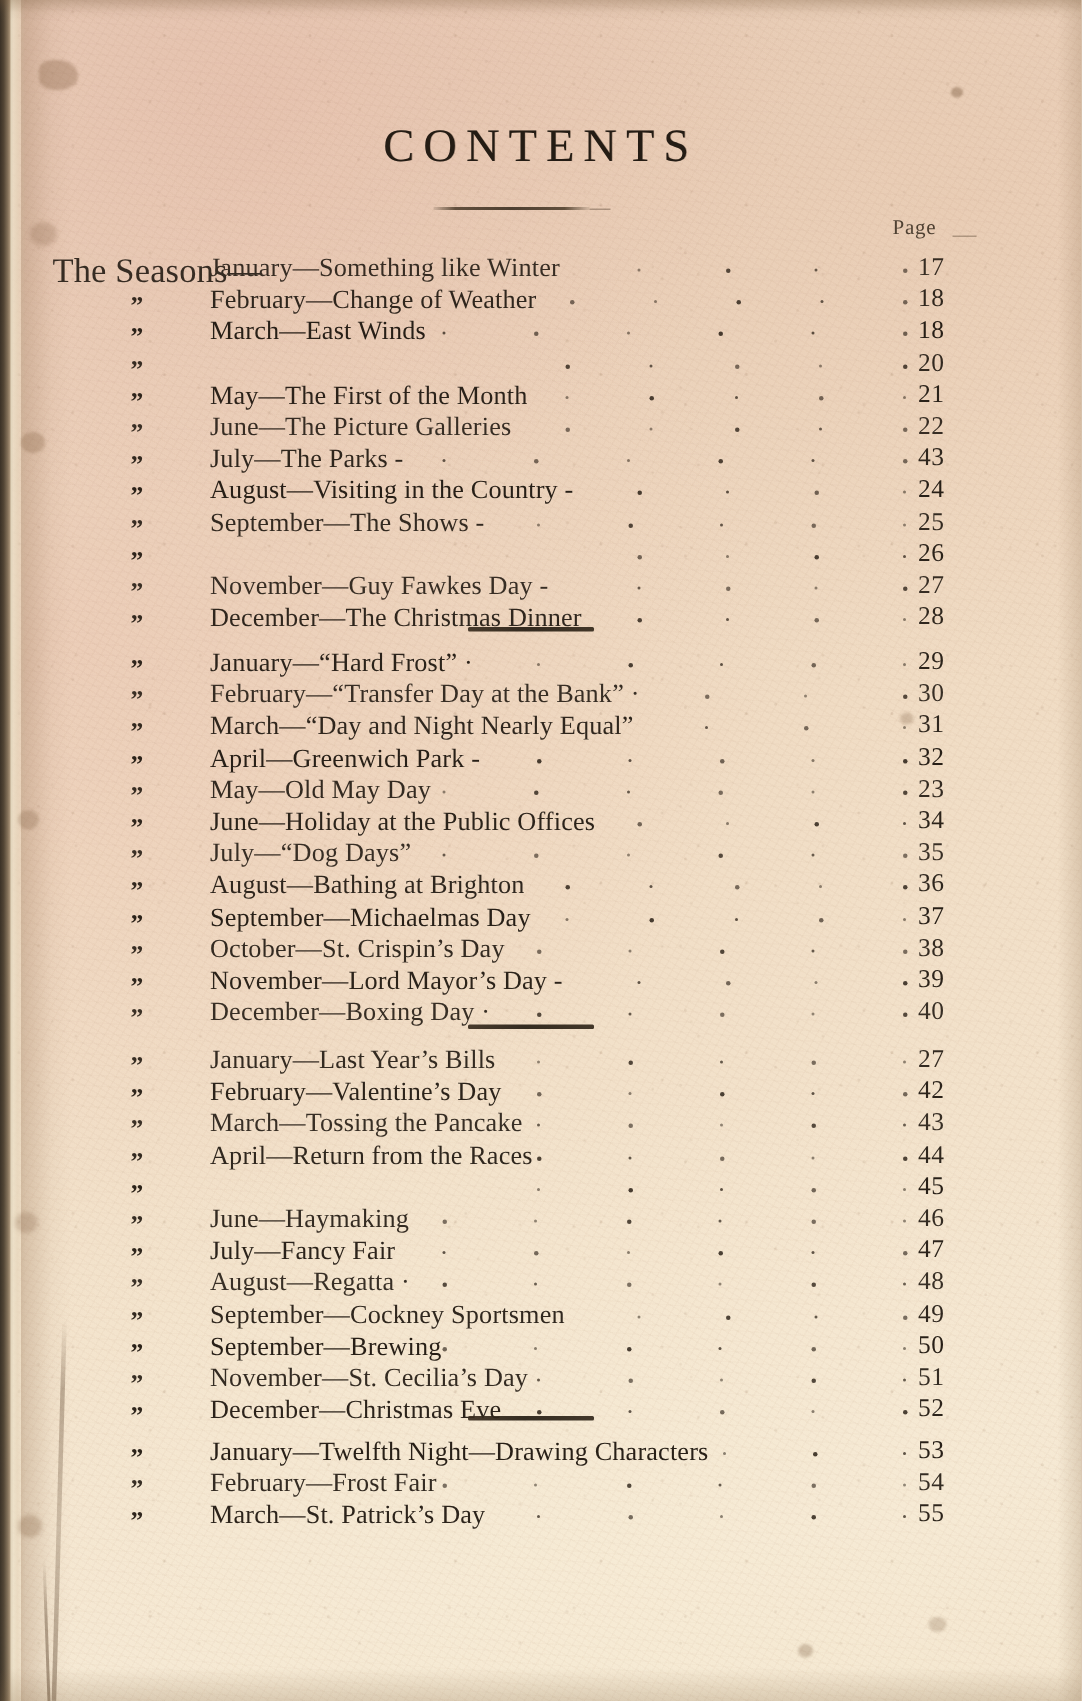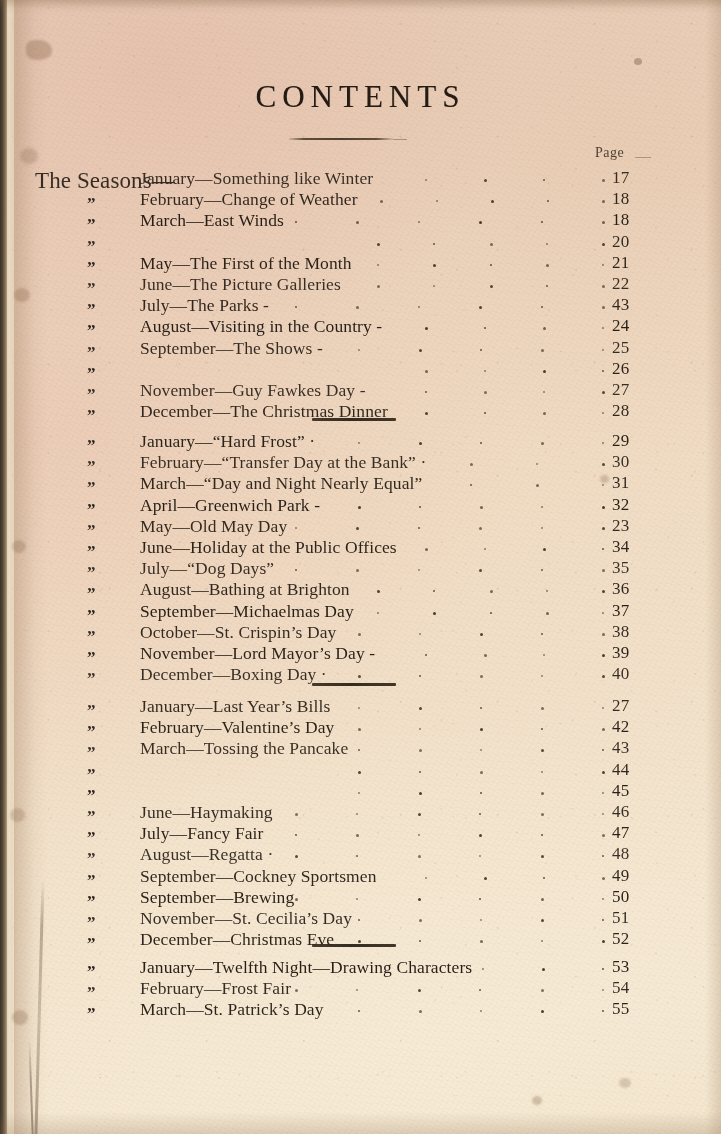--- a/index.html
+++ b/index.html
@@ -588,20 +588,21 @@
               <span style="left: 0px; opacity: 0.77; width: 2px; height: 2px;"></span>
               <span style="left: 61px; opacity: 0.66; width: 3px; height: 3px;"></span>
               <span style="left: 122px; opacity: 0.55; width: 2px; height: 2px;"></span>
               <span style="left: 183px; opacity: 0.88; width: 3px; height: 3px;"></span>
               <span style="left: 244px; opacity: 0.77; width: 2px; height: 2px;"></span>
             </span>
             <span class="pg">43</span>
           </div>
           <div class="row" style="top: 759.6px; opacity: 0.94;">
             <span class="ditto">”</span>
+            <span class="label">April—Return from the Races</span>
             <span class="leaders" style="left: 358px;">
               <span style="left: 0px; opacity: 0.88; width: 3px; height: 3px;"></span>
               <span style="left: 61px; opacity: 0.77; width: 2px; height: 2px;"></span>
               <span style="left: 122px; opacity: 0.66; width: 3px; height: 3px;"></span>
               <span style="left: 183px; opacity: 0.55; width: 2px; height: 2px;"></span>
               <span style="left: 244px; opacity: 0.88; width: 3px; height: 3px;"></span>
             </span>
             <span class="pg">44</span>
           </div>
           <div class="row" style="top: 780.8px; opacity: 0.98;">

